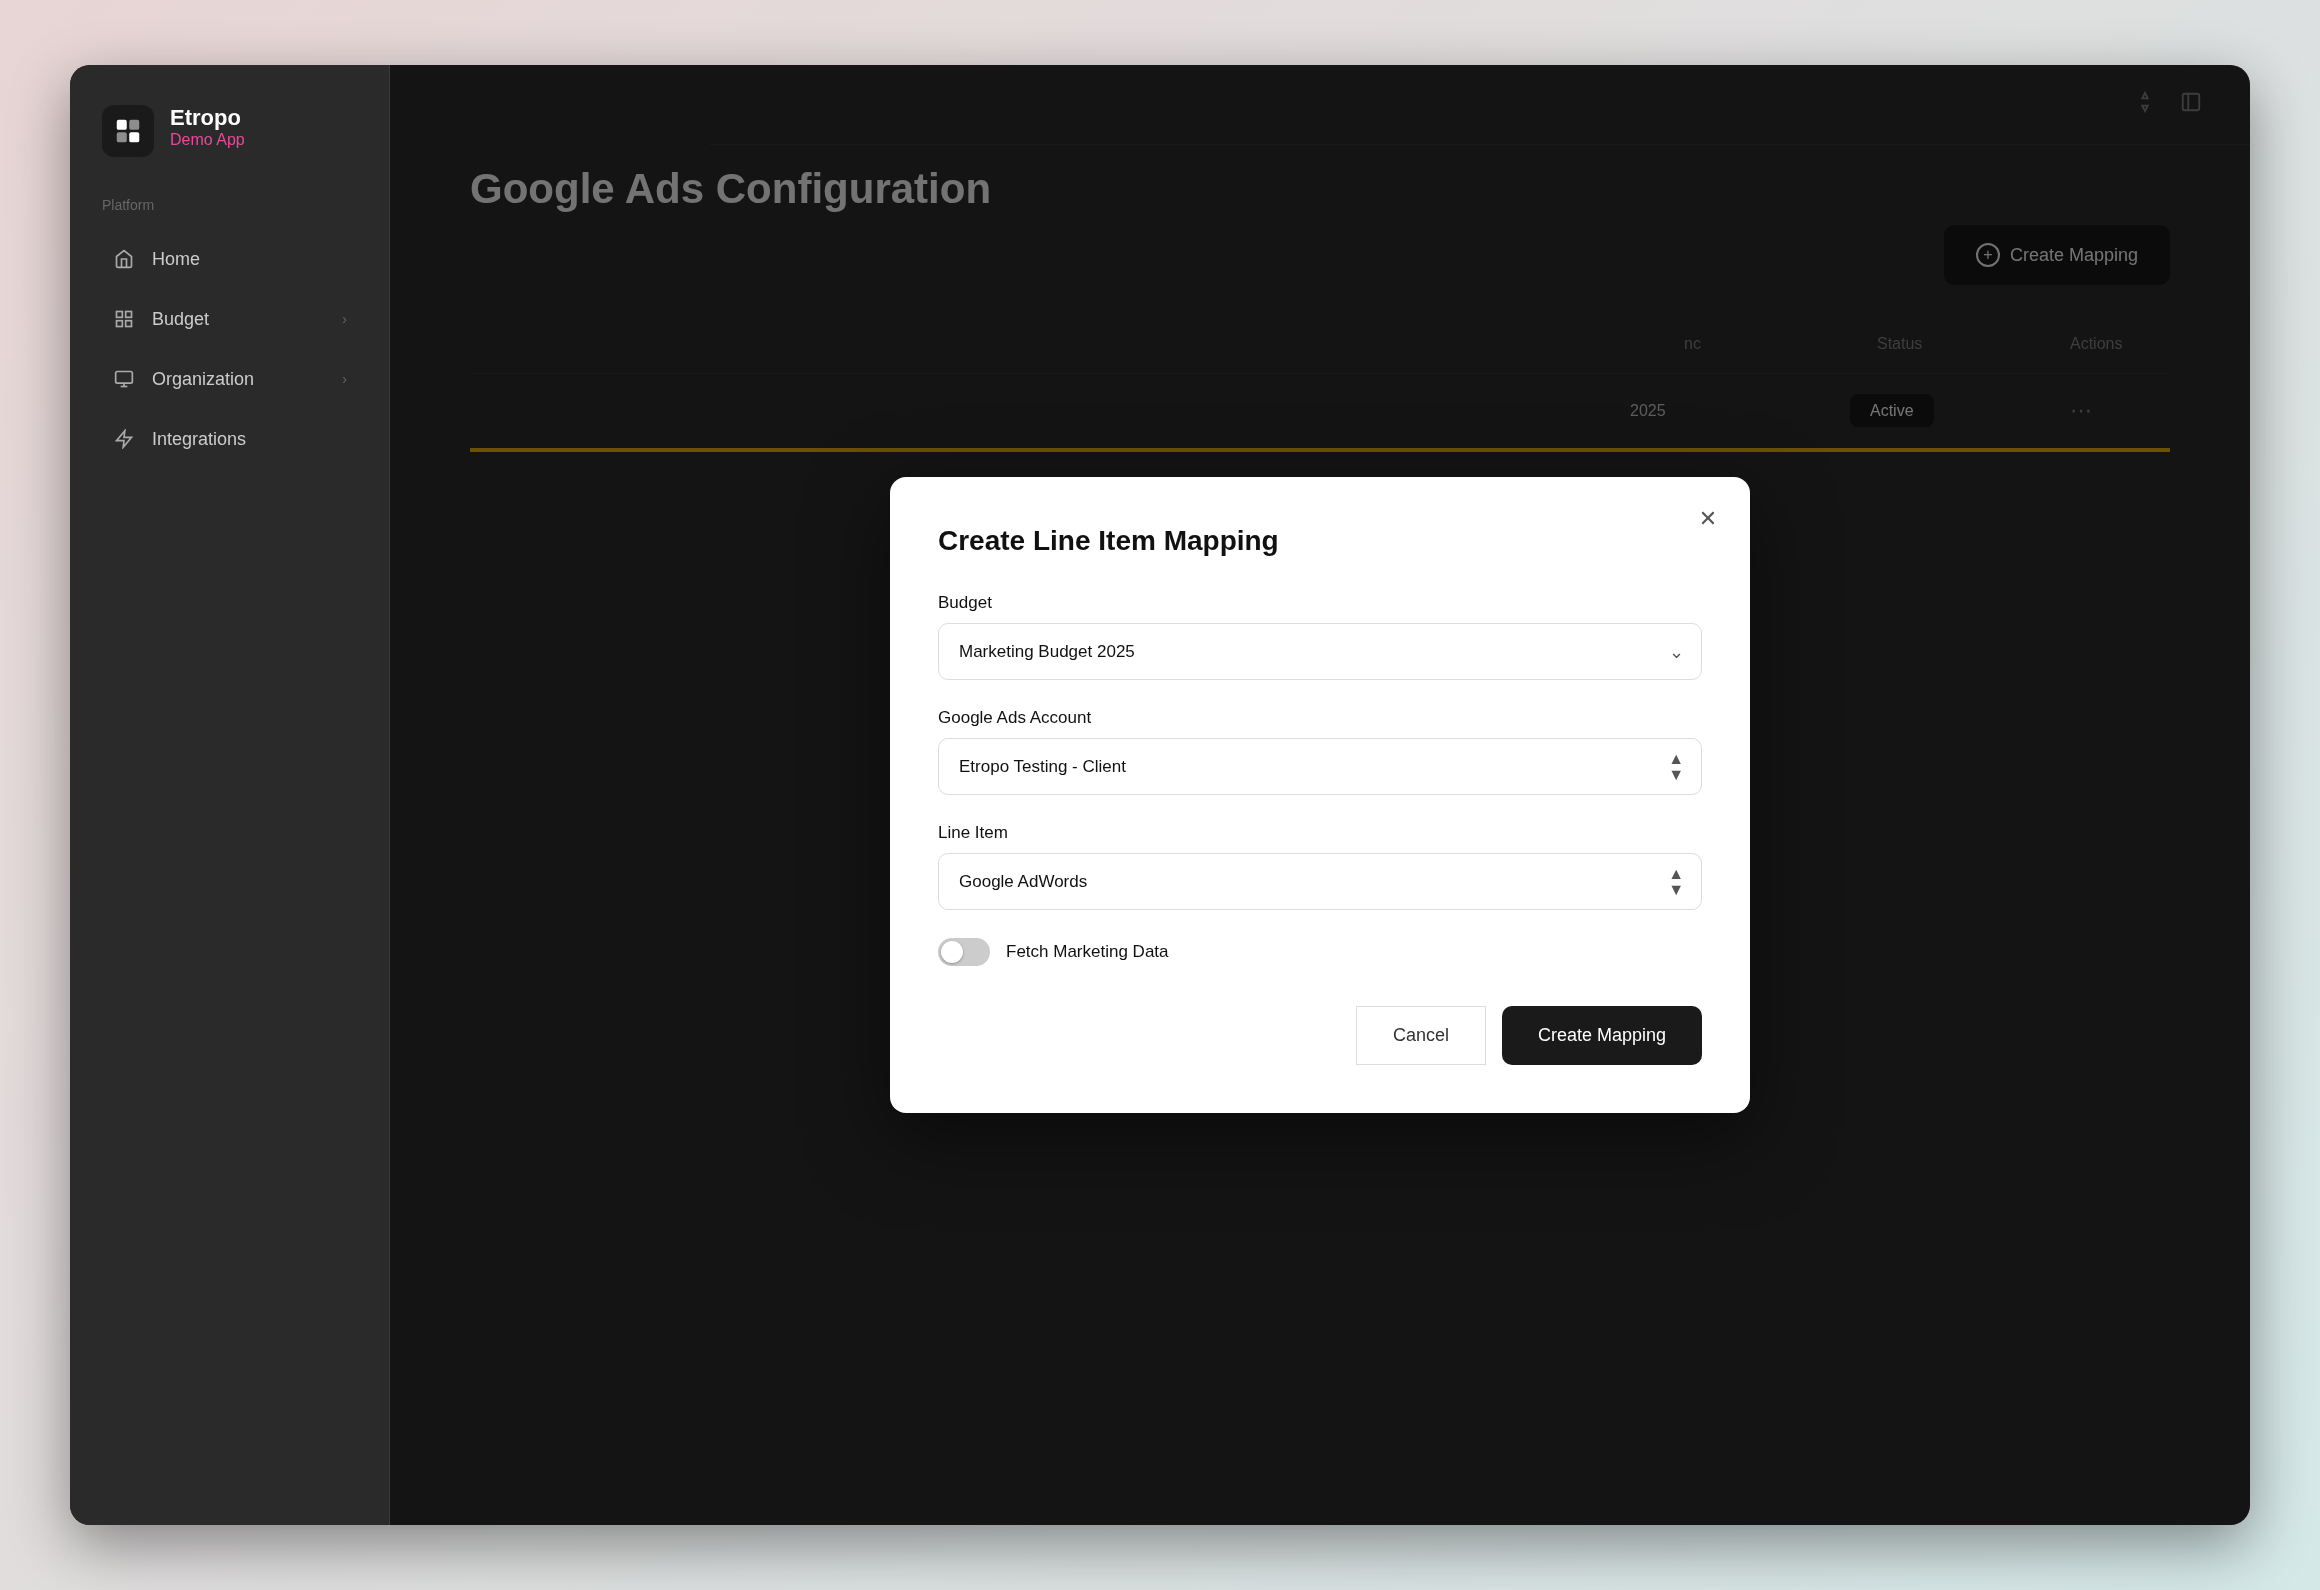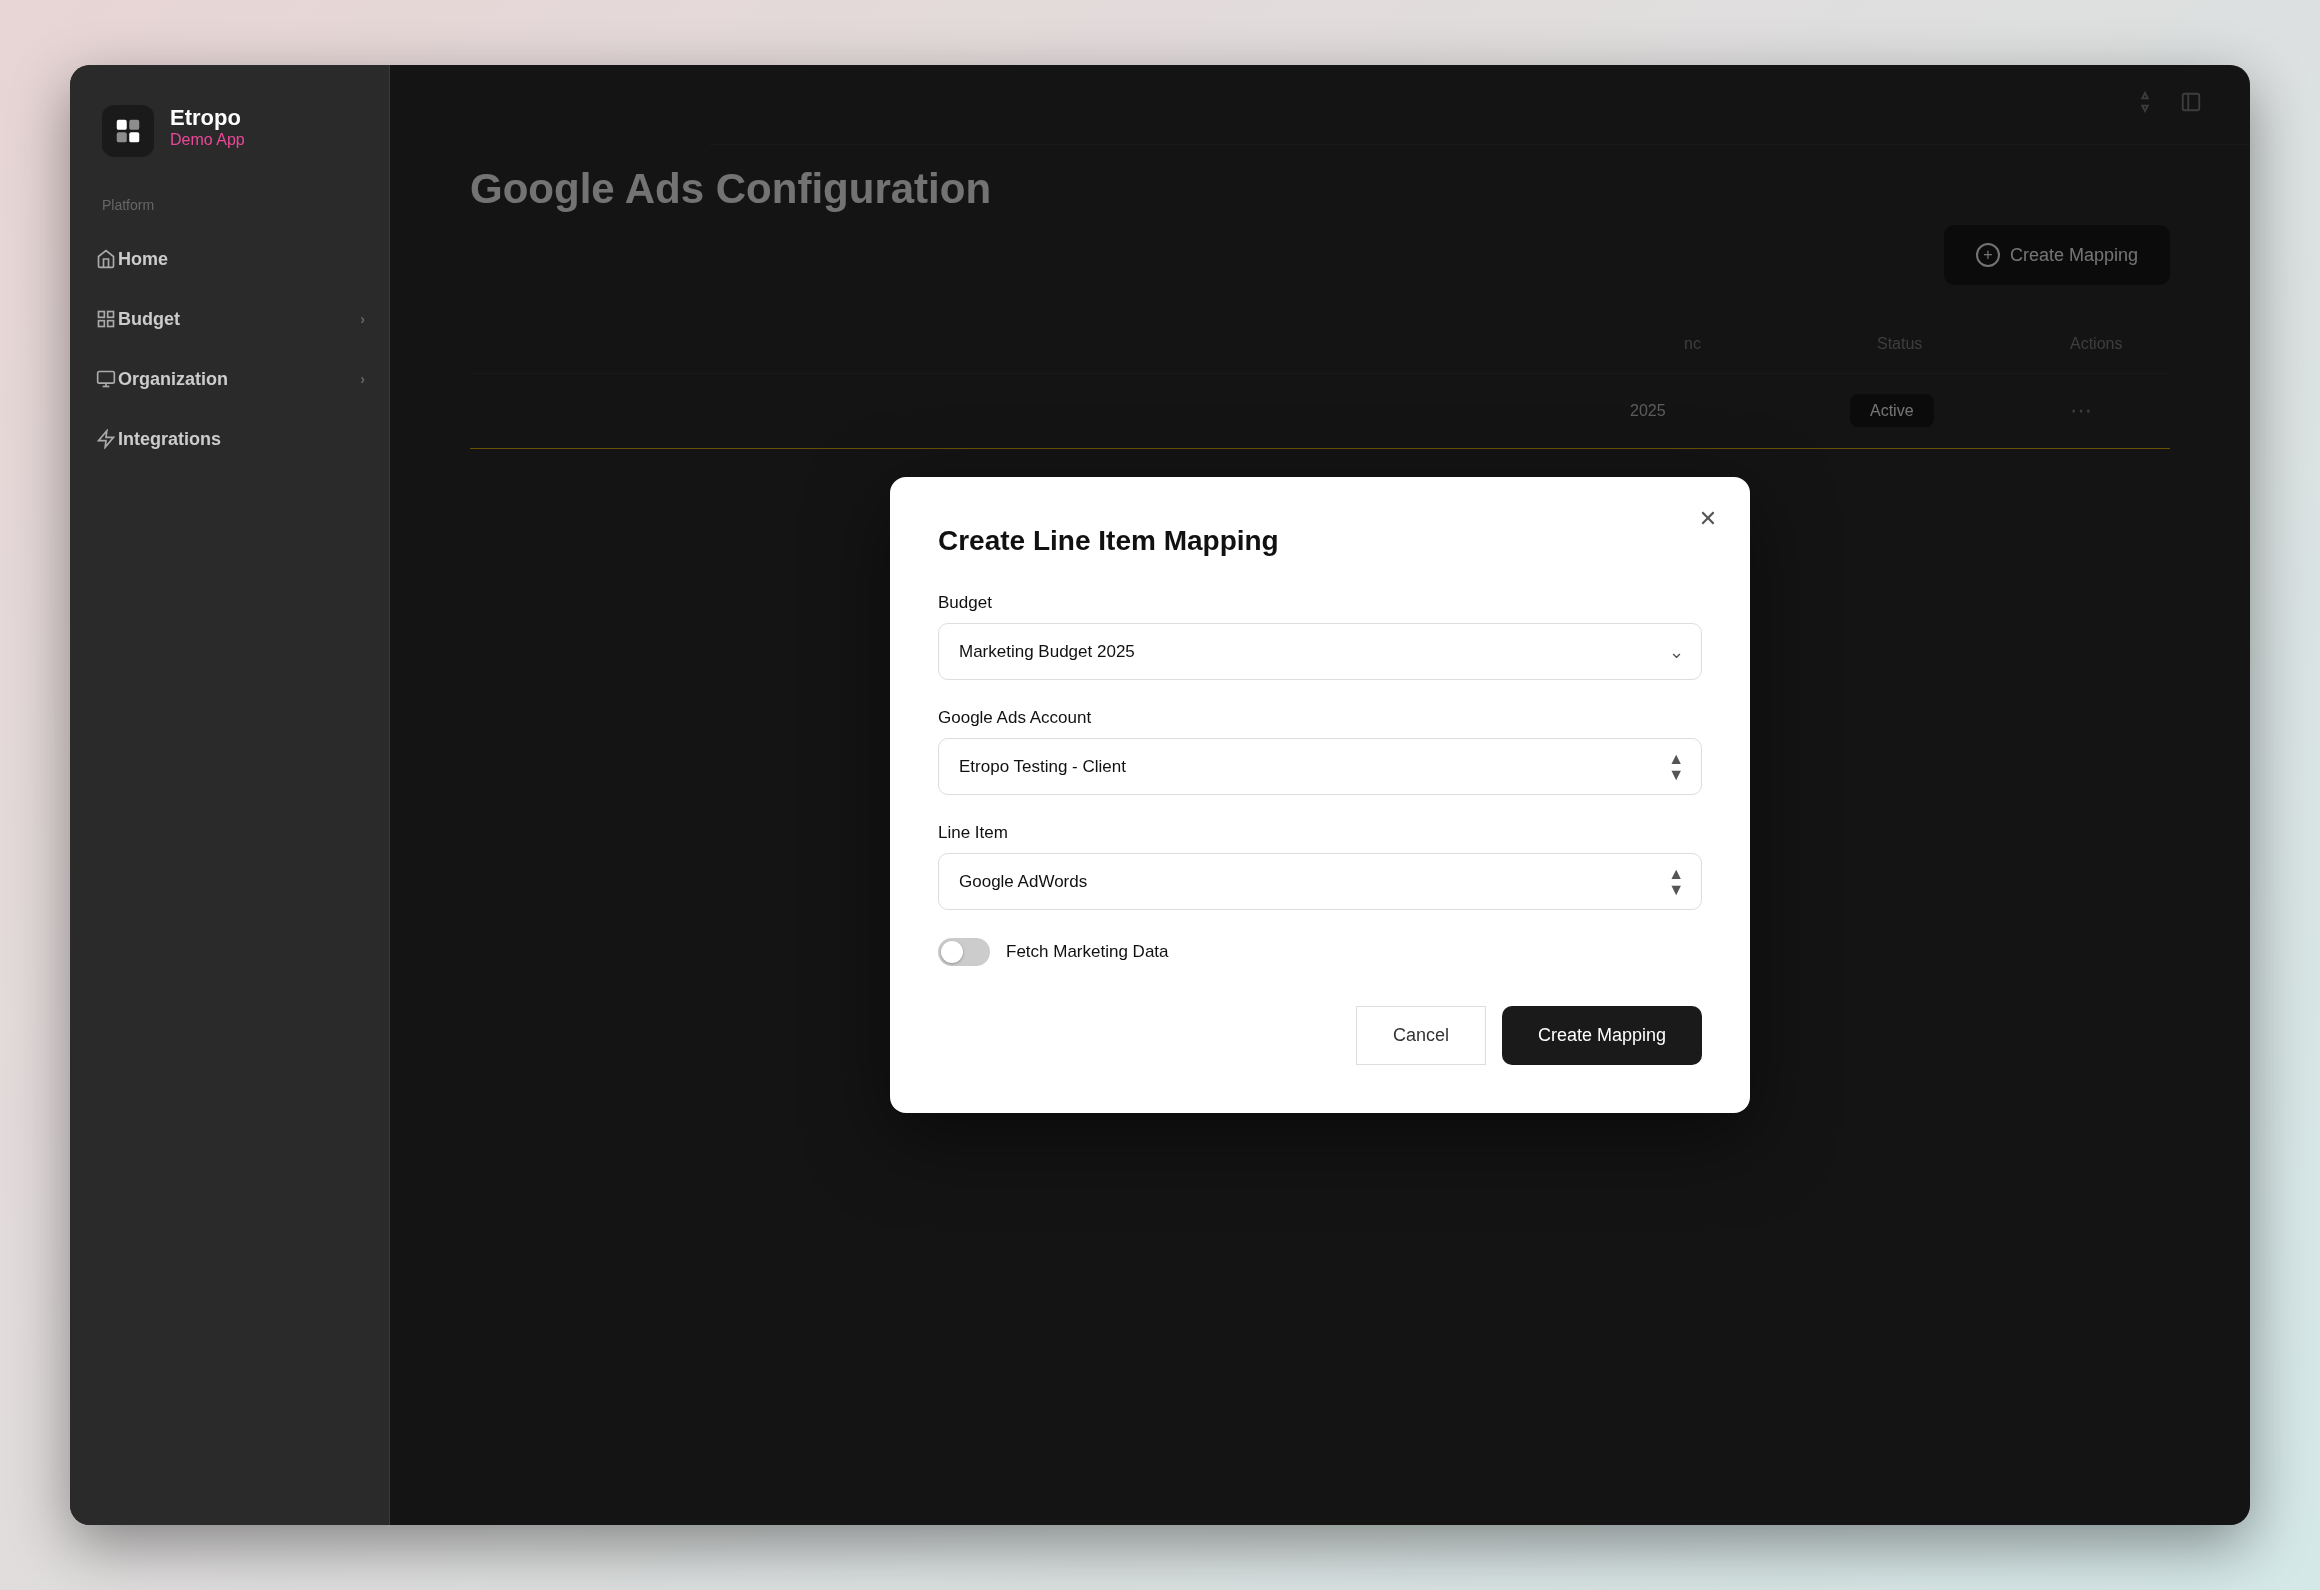--- a/index.html
+++ b/index.html
@@ -78,26 +78,26 @@
       font-size: 14px;
       font-weight: 500;
       padding: 0 32px 16px 32px;
       text-transform: none;
       letter-spacing: 0;
     }
 
     .sidebar-item {
       display: flex;
       align-items: center;
-      padding: 18px 24px;
+      gap: 16px;
+      padding: 18px 42px;
       color: #cccccc;
       font-size: 18px;
       cursor: pointer;
       position: relative;
-      font-weight: bold;
     }
 
     .sidebar-item .item-icon {
       width: 24px;
       height: 24px;
       display: flex;
       align-items: center;
       justify-content: center;
       color: #aaa;
     }
@@ -207,21 +207,21 @@
       min-width: 100px;
       text-align: left;
     }
 
     .table-row-data {
       display: flex;
       justify-content: flex-end;
       gap: 120px;
       padding: 24px 0;
       align-items: center;
-      border-bottom: 1px solid #eab308;
+      border-bottom: 4px solid #eab308;
     }
 
     .table-row-data .col {
       min-width: 100px;
     }
 
     .status-badge {
       background: #1a1a1a;
       color: white;
       padding: 8px 20px;

